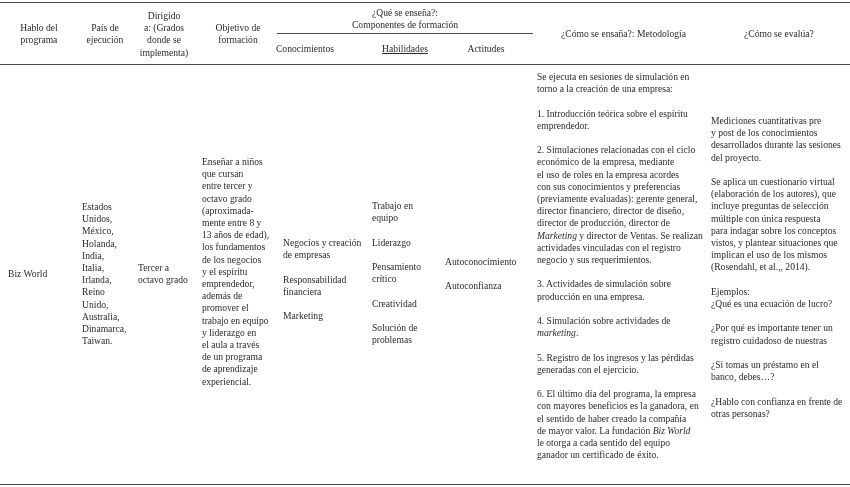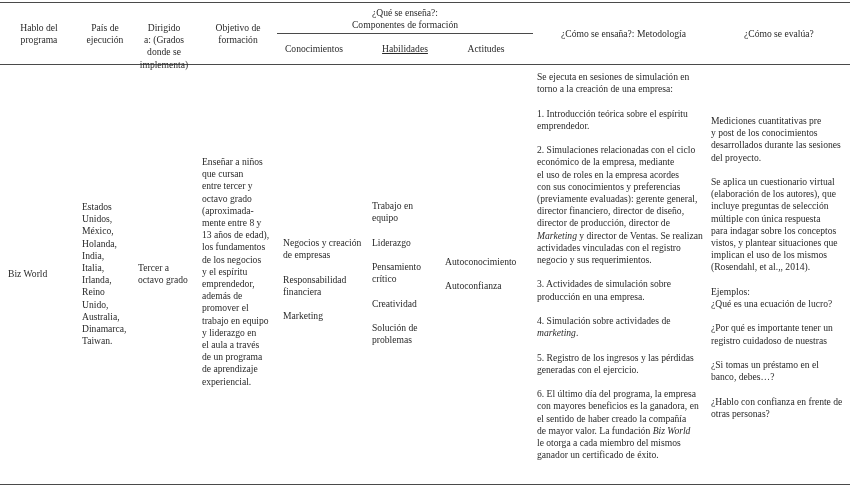--- a/index.html
+++ b/index.html
@@ -51,35 +51,35 @@
 <div class="rule bottom"></div>
 
 <div class="cell hdr" style="left:2px; top:22px; width:74px;">
   <div>Hablo del</div>
   <div>programa</div>
 </div>
 <div class="cell hdr" style="left:78px; top:22px; width:54px;">
   <div>País de</div>
   <div>ejecución</div>
 </div>
-<div class="cell hdr" style="left:134px; top:22px; width:60px;">
+<div class="cell hdr" style="left:134px; top:10px; width:60px;">
   <div>Dirigido</div>
   <div>a: (Grados</div>
   <div>donde se</div>
   <div>implementa)</div>
 </div>
 <div class="cell hdr" style="left:198px; top:22px; width:80px;">
   <div>Objetivo de</div>
   <div>formación</div>
 </div>
 <div class="cell hdr" style="left:277px; top:7px; width:256px;">
   <div>¿Qué se enseña?:</div>
   <div>Componentes de formación</div>
 </div>
-<div class="cell hdr" style="left:272px; top:43px; width:84px;font-family:Liberation Serif, serif;">Conocimientos</div>
+<div class="cell hdr" style="left:263px; top:43px; width:84px;font-family:Liberation Serif, serif;">Conocimientos</div>
 <div class="cell hdr" style="left:368px; top:43px; width:74px;text-decoration:underline;">Habilidades</div>
 <div class="cell hdr" style="left:446px; top:43px; width:80px;">Actitudes</div>
 <div class="cell" style="left:561px; top:28px; width:150px;">¿Cómo se ensaña?: Metodología</div>
 <div class="cell" style="left:744px; top:28px; width:100px;">¿Cómo se evalúa?</div>
 
 <div class="cell" style="left:8px; top:268px; width:70px;">Biz World</div>
 
 <div class="cell" style="left:82px; top:201px; width:54px;">
   <div>Estados</div>
   <div>Unidos,</div>
@@ -206,21 +206,21 @@
   <div>
     <div>5. Registro de los ingresos y las pérdidas</div>
     <div>generadas con el ejercicio.</div>
   </div>
   <div class="gap"></div>
   <div>
     <div>6. El último día del programa, la empresa</div>
     <div>con mayores beneficios es la ganadora, en</div>
     <div>el sentido de haber creado la compañía</div>
     <div><span>de mayor valor. La fundación </span><em>Biz World</em></div>
-    <div>le otorga a cada miembro del mismos</div>
+    <div>le otorga a cada sentido del equipo</div>
     <div>ganador un certificado de éxito.</div>
   </div>
 </div>
 
 <div class="cell" style="left:711px; top:115px; width:139px;">
   <div>
     <div>Mediciones cuantitativas pre</div>
     <div>y post de los conocimientos</div>
     <div>desarrollados durante las sesiones</div>
     <div>del proyecto.</div>

